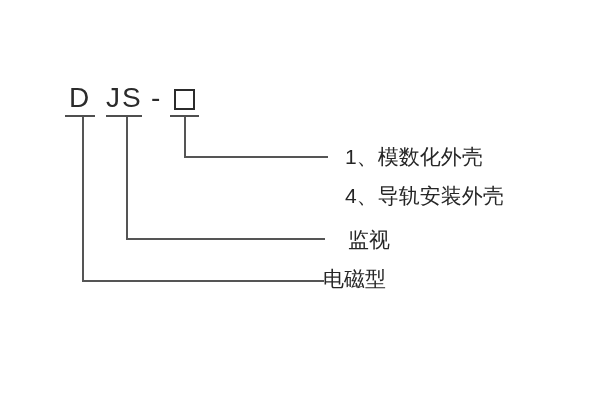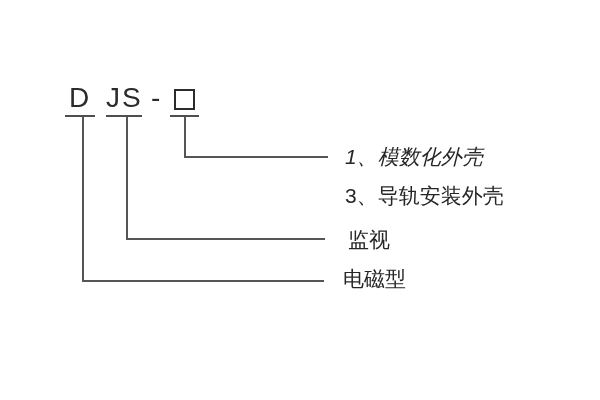--- a/index.html
+++ b/index.html
@@ -54,41 +54,41 @@
   .connector-js  { left: 126px; top: 117px; width: 197px; height: 121px; }
   .connector-d   { left: 82px;  top: 117px; width: 240px; height: 163px; }
   
   .label {
     position: absolute;
     font-size: 21px;
     line-height: 22px;
     color: #262626;
     white-space: nowrap;
   }
-  .label-box-1 { left: 345px; top: 146px; font-style: italic; }
+  .label-box-1 { left: 345px; top: 146px; }
   .label-box-2 { left: 345px; top: 185px; }
   .label-js    { left: 348px; top: 229px; }
-  .label-d     { left: 343px; top: 268px; }
+  .label-d     { left: 323px; top: 268px; }
 </style>
 </head>
 <body>
 
 <div class="stage">
 
   <span class="code-char" style="left:69px">D</span>
   <span class="code-char" style="left:106px">JS</span>
   <span class="code-char" style="left:151px">-</span>
   <span class="ph-box"></span>
 
   <div class="tick tick-d"></div>
   <div class="tick tick-js"></div>
   <div class="tick tick-box"></div>
 
   <div class="connector connector-box"></div>
   <div class="connector connector-js"></div>
   <div class="connector connector-d"></div>
 
   <div class="label label-box-1">1、模数化外壳</div>
-  <div class="label label-box-2">3、导轨安装外壳</div>
+  <div class="label label-box-2">4、导轨安装外壳</div>
   <div class="label label-js">监视</div>
   <div class="label label-d">电磁型</div>
 
 </div>
 
 </body></html>

